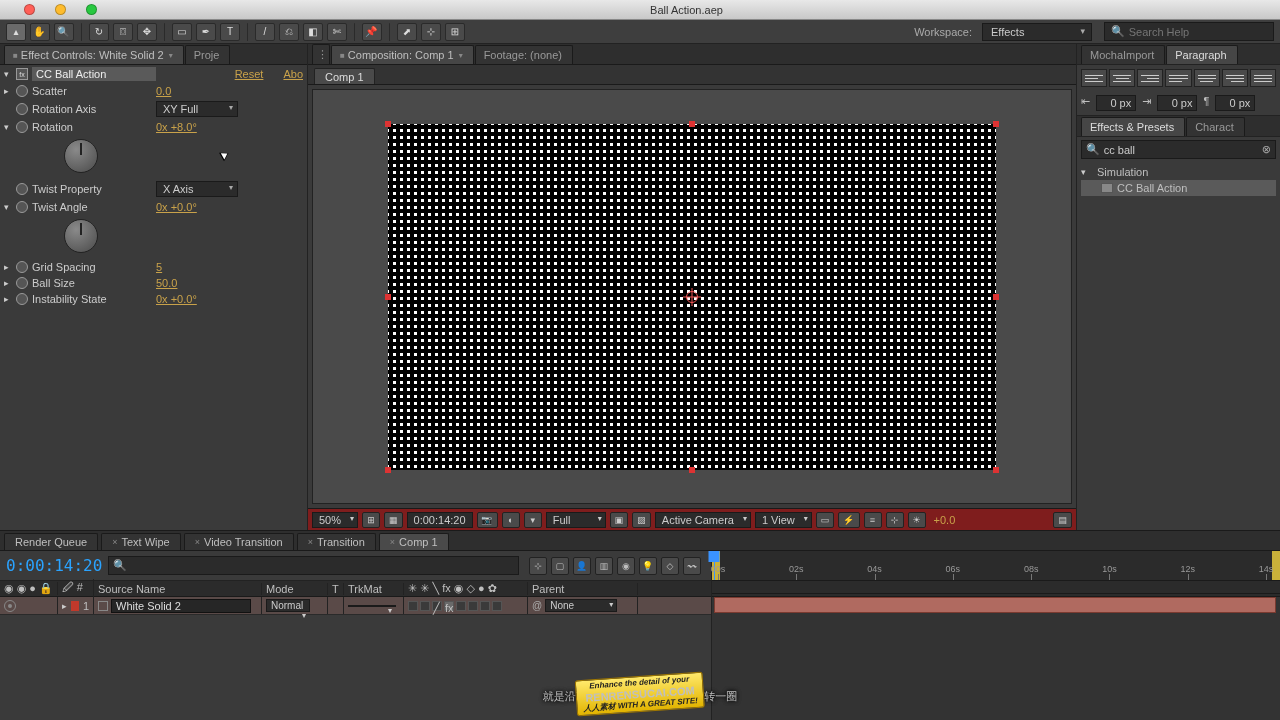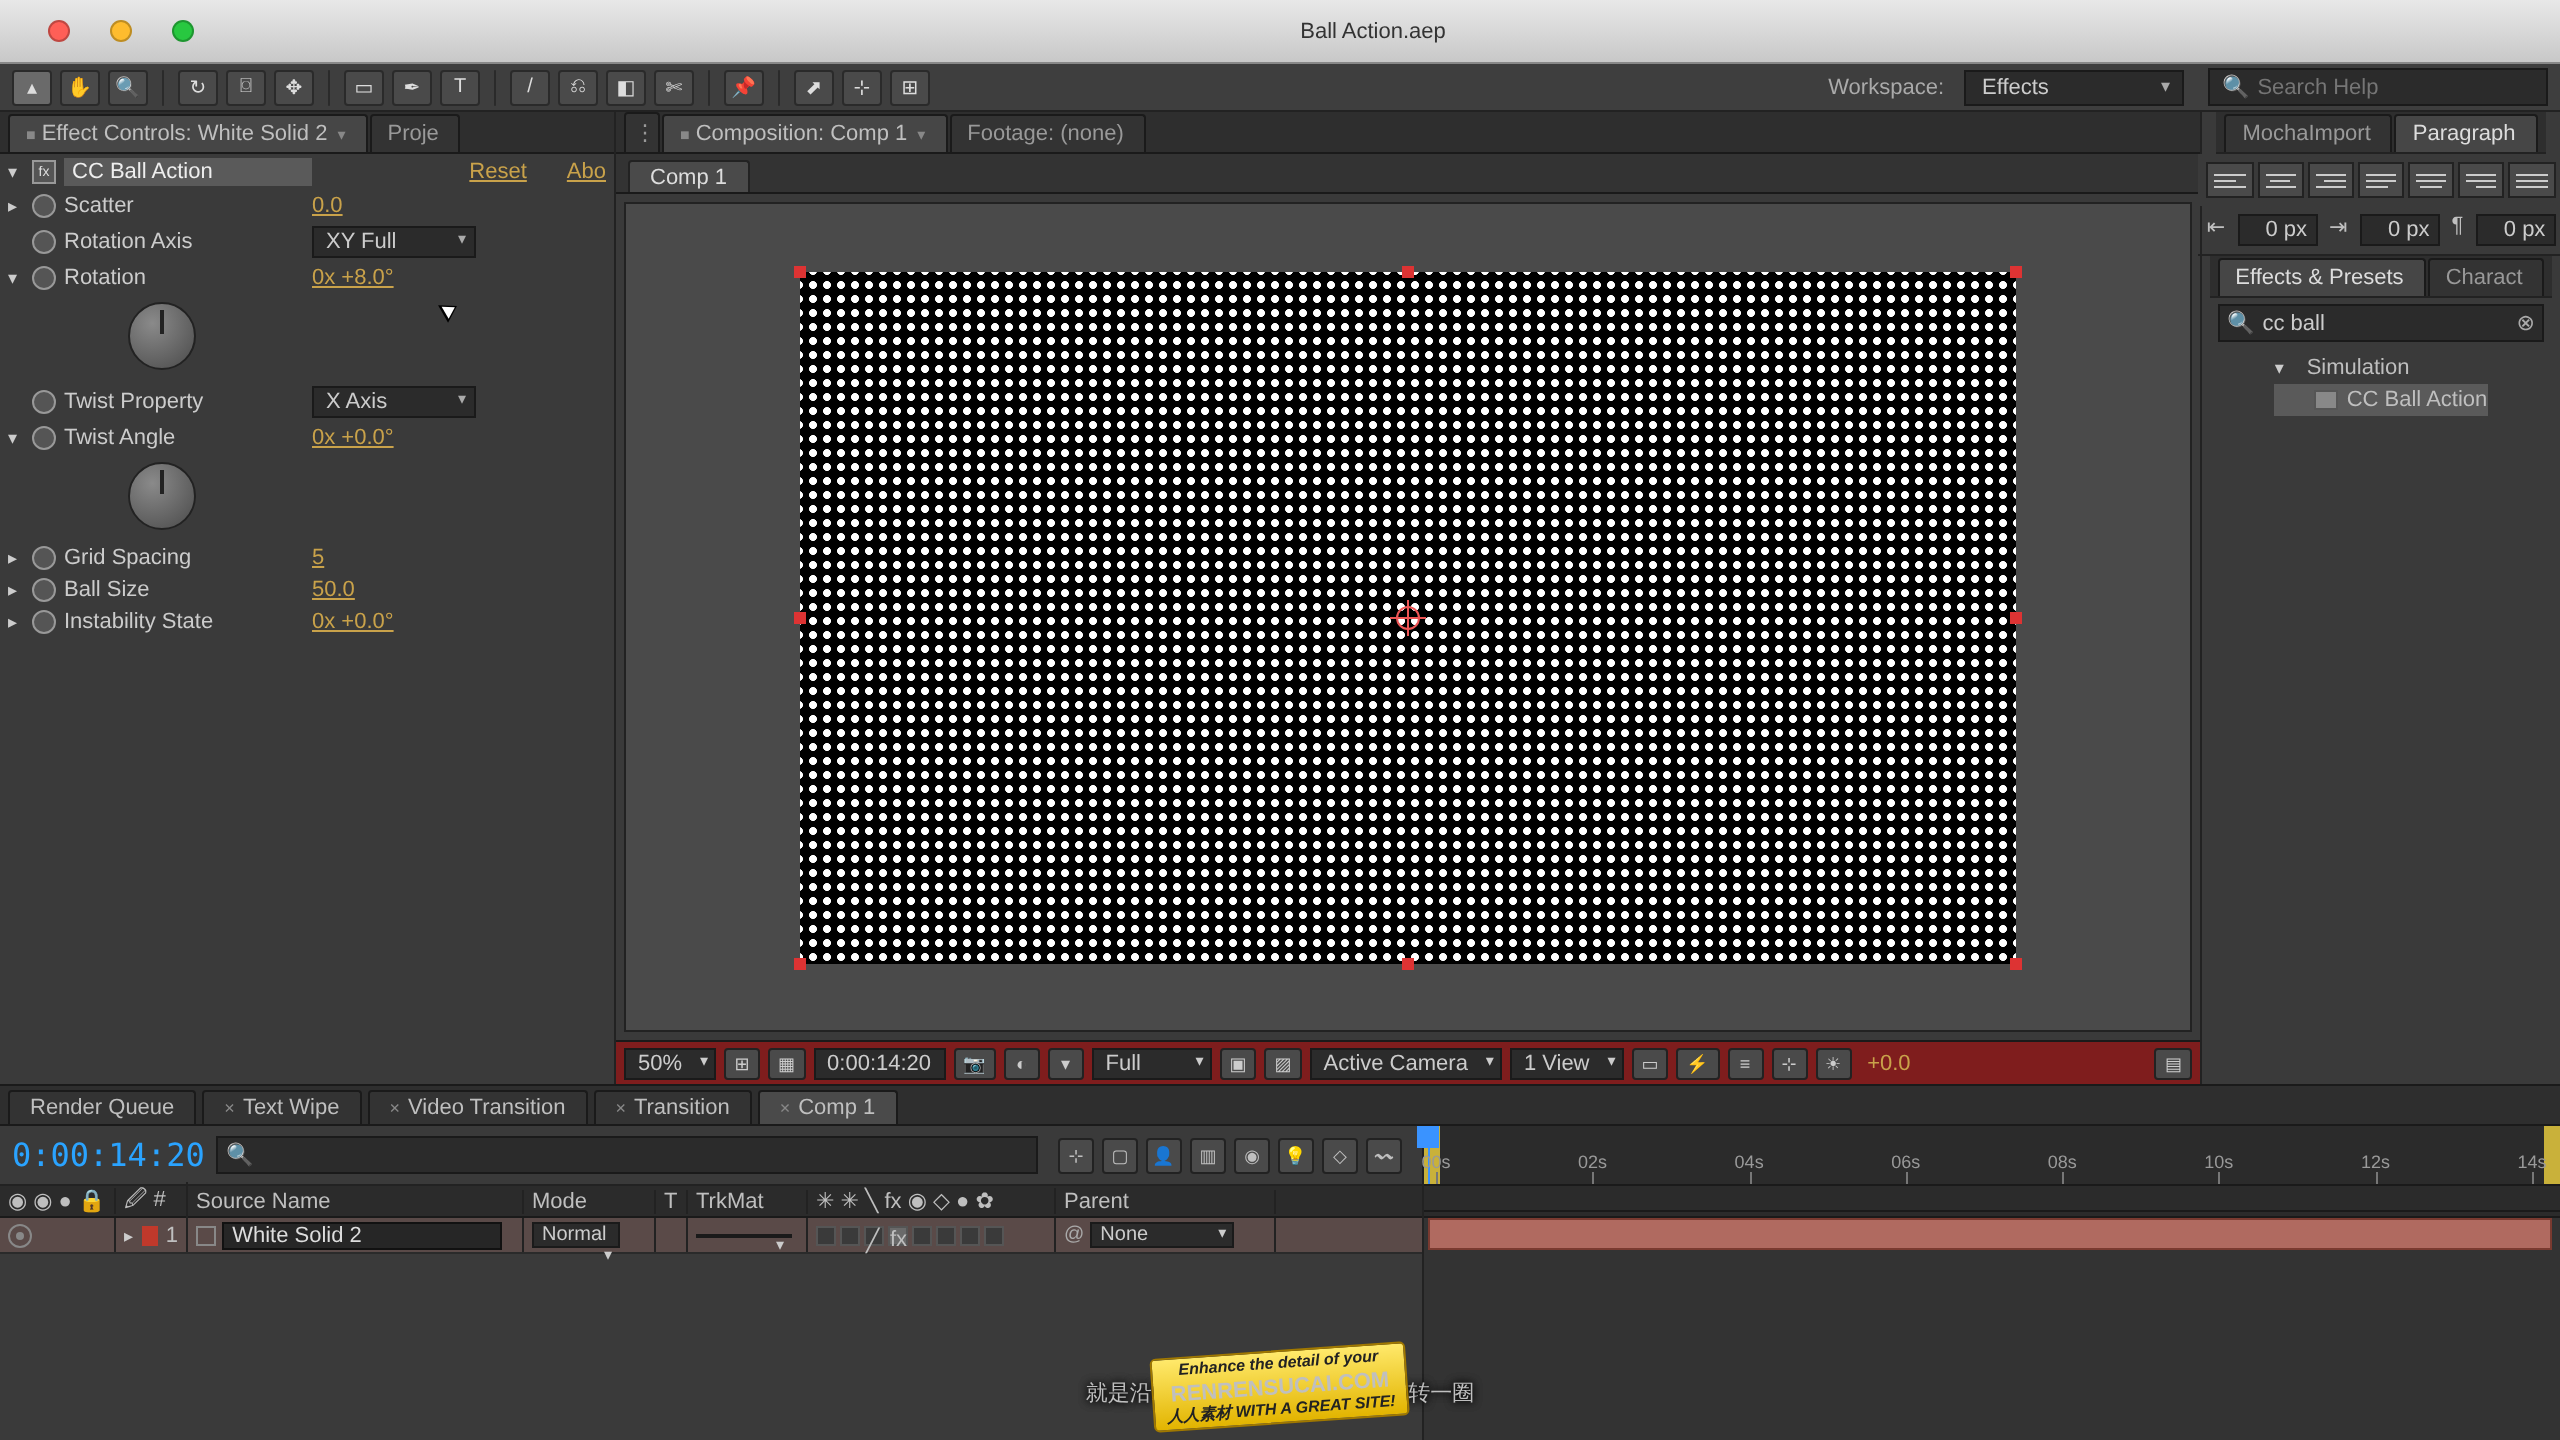--- a/index.html
+++ b/index.html
@@ -1,40 +1,40 @@
 <!DOCTYPE html>
 <html><head>
 <meta charset="utf-8">
 <style>
 * { margin:0; padding:0; box-sizing:border-box; font-family:"Lucida Grande",Arial,sans-serif; font-size:11px; color:#bfbfbf; user-select:none; }
 body { background:#3a3a3a; width:1280px; height:720px; overflow:hidden; position:relative; }
 
 
-.titlebar { height:32px; background:linear-gradient(#e8e8e8,#c8c8c8); display:flex; align-items:center; padding:0 24px; gap:20px; border-bottom:1px solid #888; }
+.titlebar { height:20px; background:linear-gradient(#e8e8e8,#c8c8c8); display:flex; align-items:center; padding:0 24px; gap:20px; border-bottom:1px solid #888; }
 .tb-dot { width:11px; height:11px; border-radius:50%; border:1px solid rgba(0,0,0,.25); }
 .tb-close{background:#ff5f57;} .tb-min{background:#febc2e;} .tb-max{background:#28c840;}
 .tb-title { flex:1; text-align:center; color:#333; font-weight:500; }
 
 
 .toolstrip { height:24px; background:#3e3e3e; border-bottom:1px solid #222; display:flex; align-items:center; padding:0 6px; gap:4px; }
 .tool, .ts-sep { height:18px; width:20px; background:#4a4a4a; border:1px solid #2a2a2a; border-radius:2px; display:flex; align-items:center; justify-content:center; color:#ddd; font-size:10px; }
 .tool.sel { background:#6a6a6a; }
 .ts-sep { width:1px; background:#2a2a2a; border:none; margin:0 3px; }
 .ts-flex { flex:1; }
 .ws-label { color:#aaa; margin-right:6px; }
 .ws-dd { background:#2b2b2b; border:1px solid #1a1a1a; padding:2px 22px 2px 8px; color:#ccc; position:relative; min-width:110px; }
 .ws-dd::after { content:"▾"; position:absolute; right:6px; color:#aaa; font-size:9px; }
 .search-help { display:flex; align-items:center; background:#2b2b2b; border:1px solid #1a1a1a; padding:2px 6px; gap:4px; width:170px; margin-left:8px; }
 .search-help input { background:transparent; border:none; outline:none; color:#ccc; width:100%; }
 
 
 .main { display:flex; height:calc(100% - 20px - 24px - 190px); }
 .left { width:308px; background:#3a3a3a; border-right:1px solid #222; display:flex; flex-direction:column; }
 .center { flex:1; background:#3a3a3a; display:flex; flex-direction:column; }
-.right { width:180px; background:#3a3a3a; border-left:1px solid #222; display:flex; flex-direction:column;align-items:center; }
+.right { width:204px; background:#3a3a3a; border-left:1px solid #222; display:flex; flex-direction:column; }
 
 
 .panel-tabs { display:flex; height:21px; background:#2e2e2e; border-bottom:1px solid #1a1a1a; align-items:flex-end; padding:0 4px; gap:1px; overflow:hidden; }
 .ptab { background:#464646; padding:3px 10px 3px 8px; color:#ddd; border-radius:2px 2px 0 0; border:1px solid #1a1a1a; border-bottom:none; white-space:nowrap; display:flex; align-items:center; gap:3px; }
 .ptab.inactive { background:#333; color:#999; }
 .tab-grip { color:#888; font-size:8px; }
 .tab-dd { color:#888; font-size:8px; margin-left:2px; }
 
 
 .ec-body { flex:1; background:#3a3a3a; overflow:auto; }

